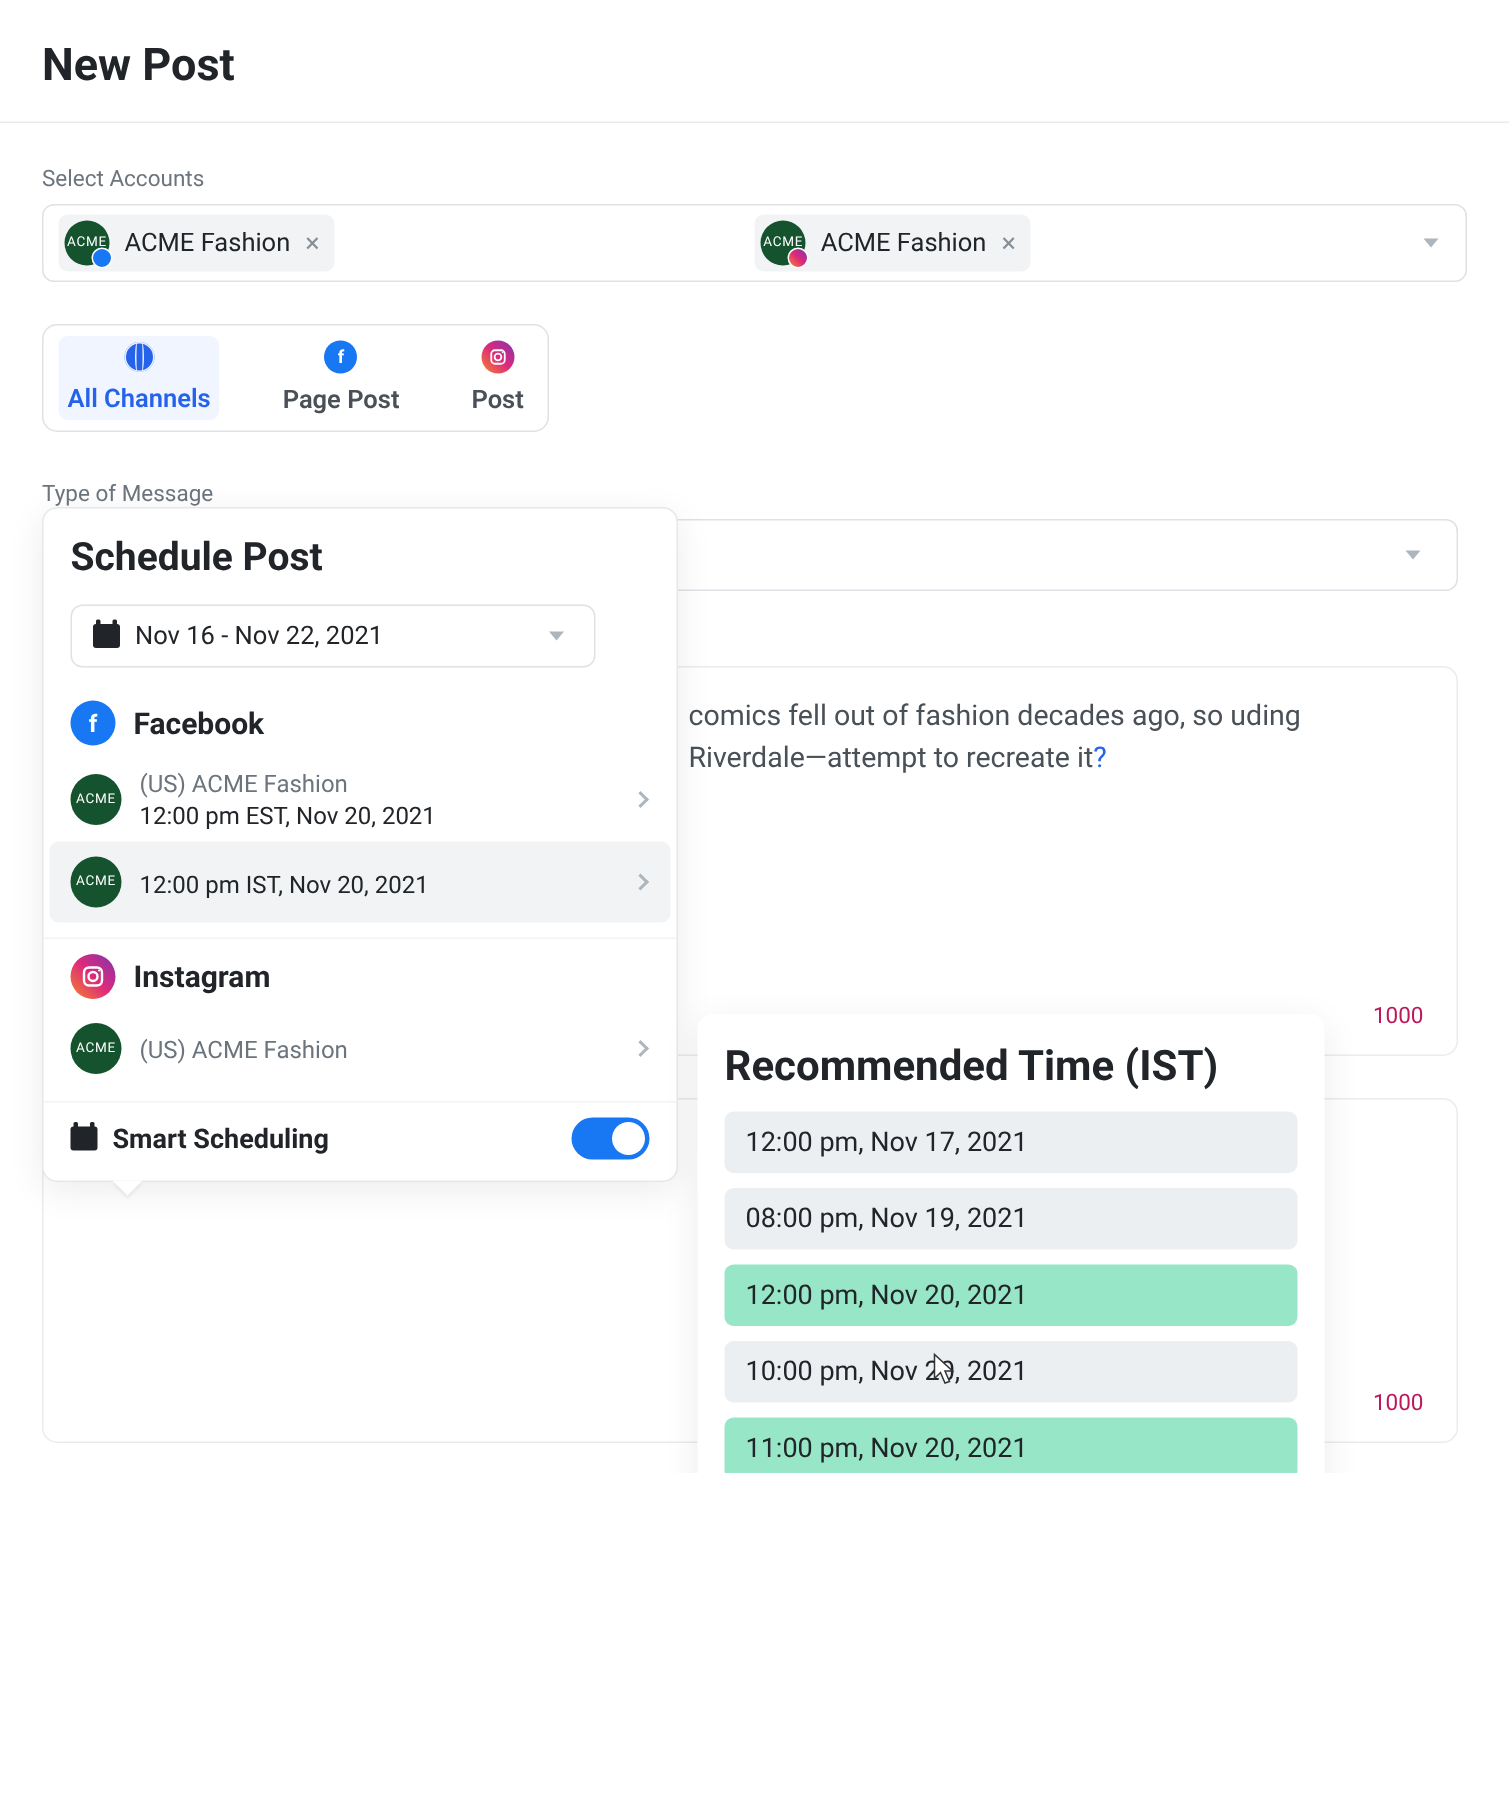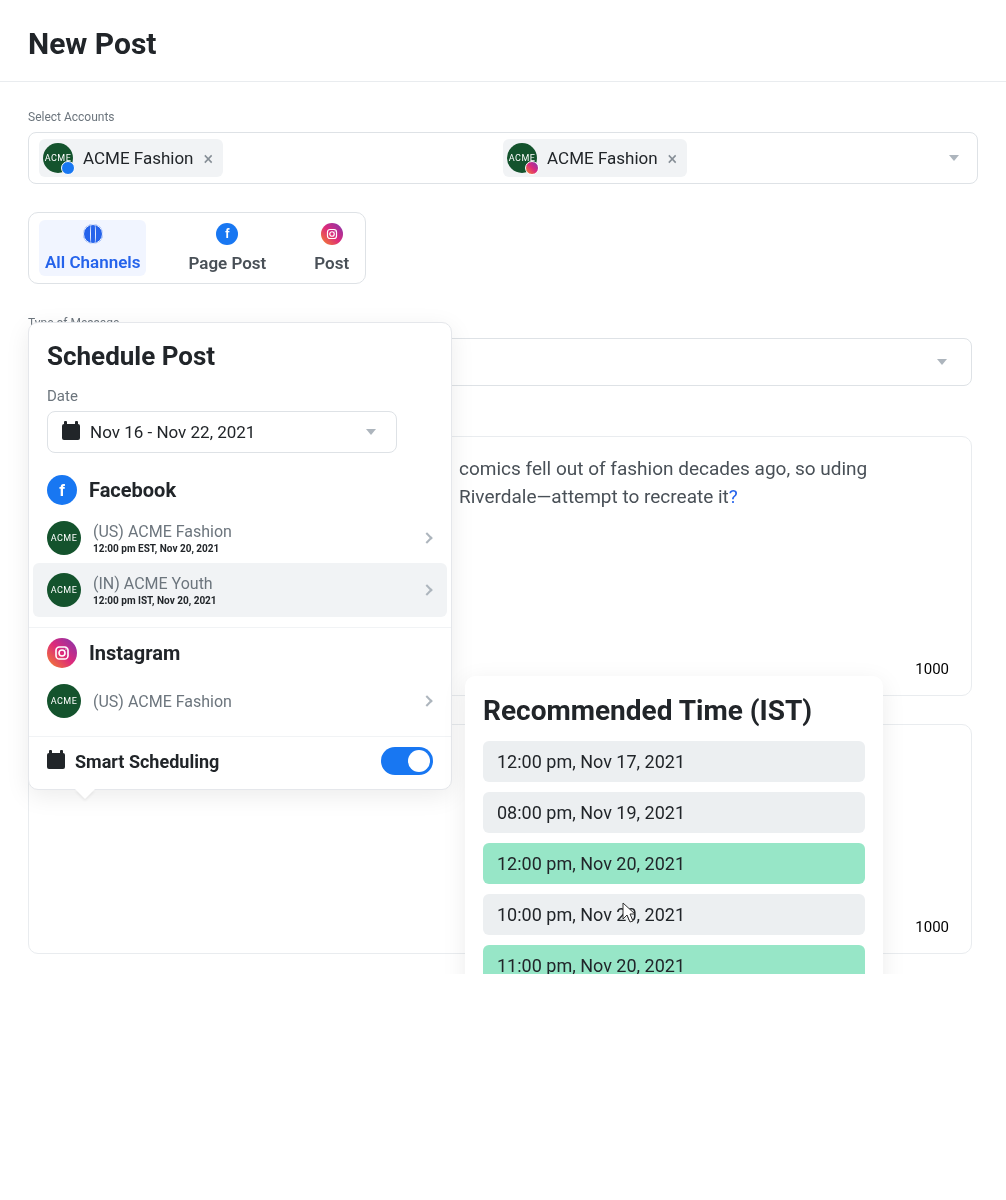--- a/index.html
+++ b/index.html
@@ -16,21 +16,21 @@
     font-size: 30px;
     font-weight: 700;
     margin: 6px 0 20px 0;
   }
   .rule {
     height: 1px;
     background: #e9ecef;
     margin: 0 -28px 28px -28px;
   }
   .section-label {
-    font-size: 12px;
+    font-size: 15px;
     color: #6c757d;
     margin-bottom: 8px;
   }
   
   .accounts-box {
     border: 1px solid #dee2e6;
     border-radius: 8px;
     padding: 6px 10px;
     display: flex;
     align-items: center;
@@ -126,28 +126,28 @@
     padding: 18px 36px 54px 20px;
     width: 944px;
     position: relative;
     color: #495057;
     font-size: 19px;
     line-height: 1.45;
   }
   .msg-card .q { color: #2563eb; }
   .char-counter {
     position: absolute; right: 22px; bottom: 14px;
-    color: #000000; font-size: 15px;
+    color: #be185d; font-size: 15px;
   }
   .msg-card.small { height: 230px; margin-top: 28px; }
   .msg-card.first { height: 260px; margin-top: 50px; }
   
   .popover {
     position: absolute;
-    left: 28px; top: 322px;
+    left: 28px; top: 338px;
     width: 424px;
     background: #fff;
     border: 1px solid #e5e7eb;
     border-radius: 10px;
     box-shadow: 0 6px 24px rgba(0,0,0,0.08);
     padding: 16px 18px 14px;
   }
   .popover h2 {
     margin: 2px 0 16px 0;
     font-size: 26px; font-weight: 700;
@@ -184,21 +184,21 @@
   .net-divider { height:1px; background:#f1f3f5; margin: 10px -18px; }
 
   .acct-row {
     display:flex; align-items:center; gap:12px;
     padding: 8px 0; border-radius: 6px;
     position: relative;
   }
   .acct-row.selected { background: #f1f3f5; margin: 0 -14px; padding: 10px 14px; }
   .acct-text { flex:1; }
   .acct-name { color:#6c757d; font-size:16px; }
-  .acct-time { font-weight:700; font-size:10px; margin-top:2px; }
+  .acct-time { font-weight:400; font-size:16px; margin-top:2px; }
   .row-chevron {
     width: 8px; height: 8px;
     border-top: 2px solid #adb5bd;
     border-right: 2px solid #adb5bd;
     transform: rotate(45deg);
     margin-right: 2px;
   }
 
   .smart-row {
     margin-top: 6px;
@@ -324,21 +324,20 @@
     <span class="char-counter">1000</span>
   </div>
   <div class="msg-card small">
     <span class="char-counter">1000</span>
   </div>
 </div>
 
 
 <div class="popover">
   <h2>Schedule Post</h2>
-  <div class="date-label">Date</div>
   <div class="date-select">
     <span class="cal-icon"></span>
     <span>Nov 16 - Nov 22, 2021</span>
     <span class="chevron-down"></span>
   </div>
 
   <div class="net-header">
     <span class="circle-icon ico-fb">f</span>
     <span>Facebook</span>
   </div>
@@ -346,21 +345,20 @@
     <span class="avatar" style="width:34px;height:34px;">ACME</span>
     <div class="acct-text">
       <div class="acct-name">(US) ACME Fashion</div>
       <div class="acct-time">12:00 pm EST, Nov 20, 2021</div>
     </div>
     <span class="row-chevron"></span>
   </div>
   <div class="acct-row selected">
     <span class="avatar" style="width:34px;height:34px;">ACME</span>
     <div class="acct-text">
-      <div class="acct-name">(IN) ACME Youth</div>
       <div class="acct-time">12:00 pm IST, Nov 20, 2021</div>
     </div>
     <span class="row-chevron"></span>
   </div>
 
   <div class="net-divider"></div>
 
   <div class="net-header">
     <span class="circle-icon ico-ig">
       <svg width="16" height="16" viewBox="0 0 24 24" fill="none" stroke="#fff" stroke-width="2.4">

